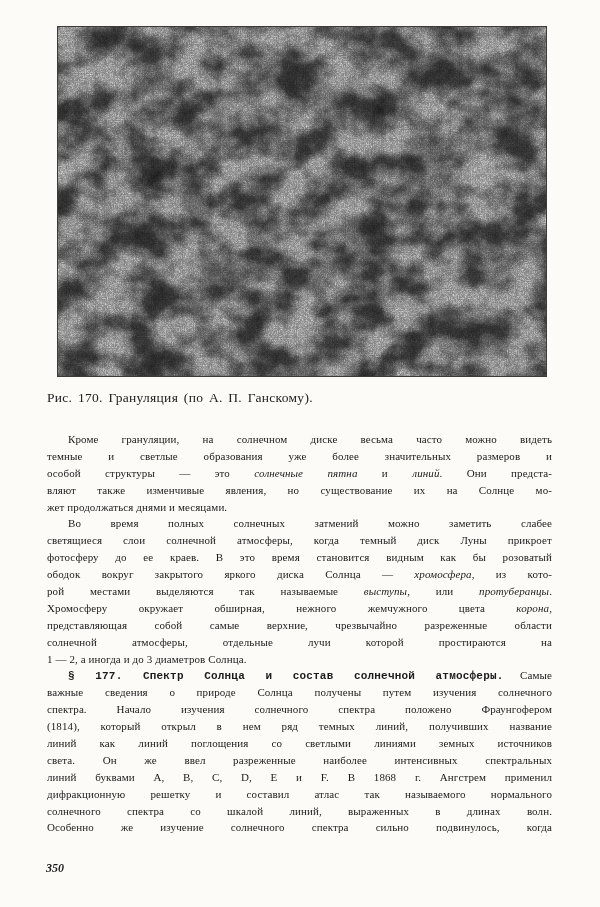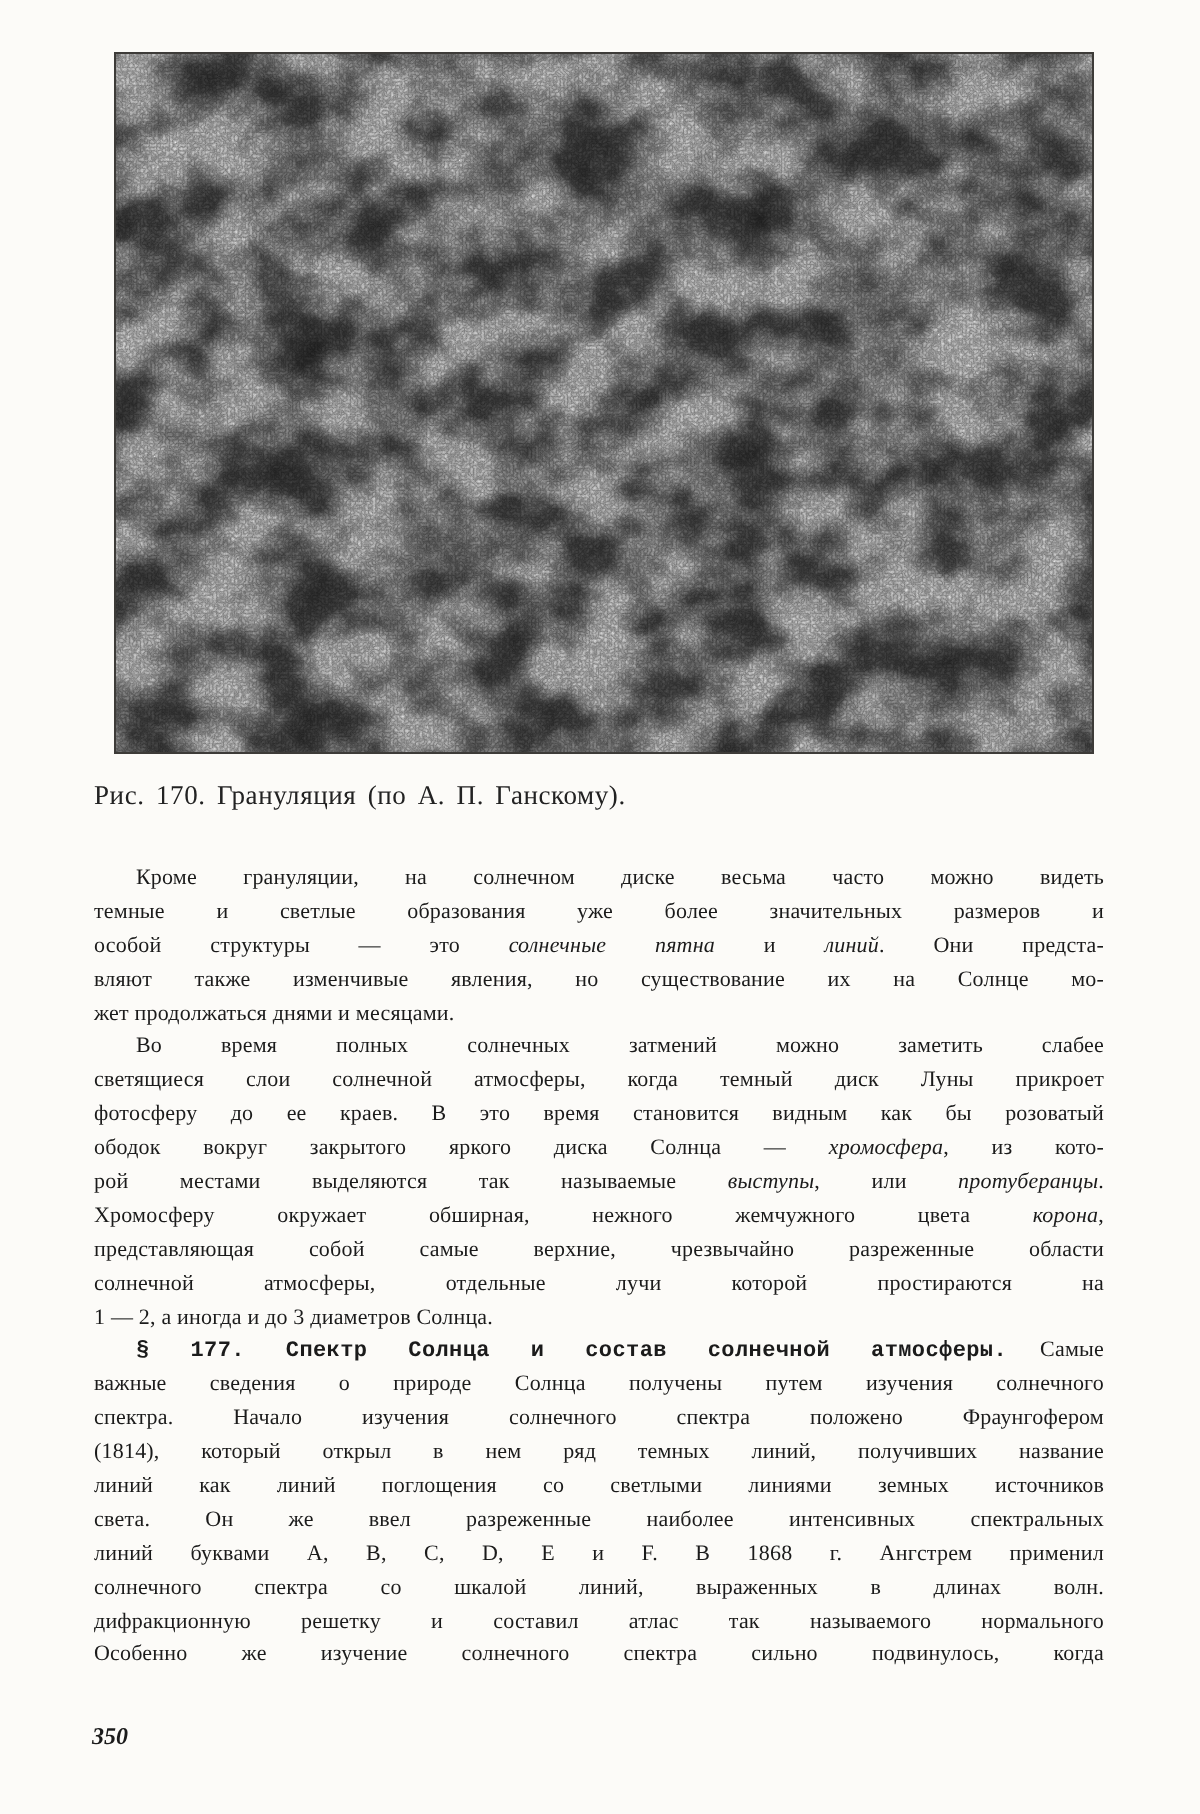--- a/index.html
+++ b/index.html
@@ -117,20 +117,20 @@
       <div class="line"><span>представляющая собой самые верхние, чрезвычайно разреженные области</span></div>
       <div class="line"><span>солнечной атмосферы, отдельные лучи которой простираются на</span></div>
       <div class="line last"><span>1 — 2, а иногда и до 3 диаметров Солнца.</span></div>
       <div class="line indent"><span class="bd">§ 177. Спектр Солнца и состав солнечной атмосферы.</span><span> Самые</span></div>
       <div class="line"><span>важные сведения о природе Солнца получены путем изучения солнечного</span></div>
       <div class="line"><span>спектра. Начало изучения солнечного спектра положено Фраунгофером</span></div>
       <div class="line"><span>(1814), который открыл в нем ряд темных линий, получивших название</span></div>
       <div class="line"><span>линий как линий поглощения со светлыми линиями земных источников</span></div>
       <div class="line"><span>света. Он же ввел разреженные наиболее интенсивных спектральных</span></div>
       <div class="line"><span>линий буквами A, B, C, D, E и F. В 1868 г. Ангстрем применил</span></div>
+      <div class="line"><span>дифракционную решетку и составил атлас так называемого нормального</span></div>
       <div class="line"><span>солнечного спектра со шкалой линий, выраженных в длинах волн.</span></div>
-      <div class="line"><span>дифракционную решетку и составил атлас так называемого нормального</span></div>
       <div class="line"><span>Особенно же изучение солнечного спектра сильно подвинулось, когда</span></div>
     </div>
 
   <div class="page-number">350</div>
 
 </div>
 
 </body></html>

